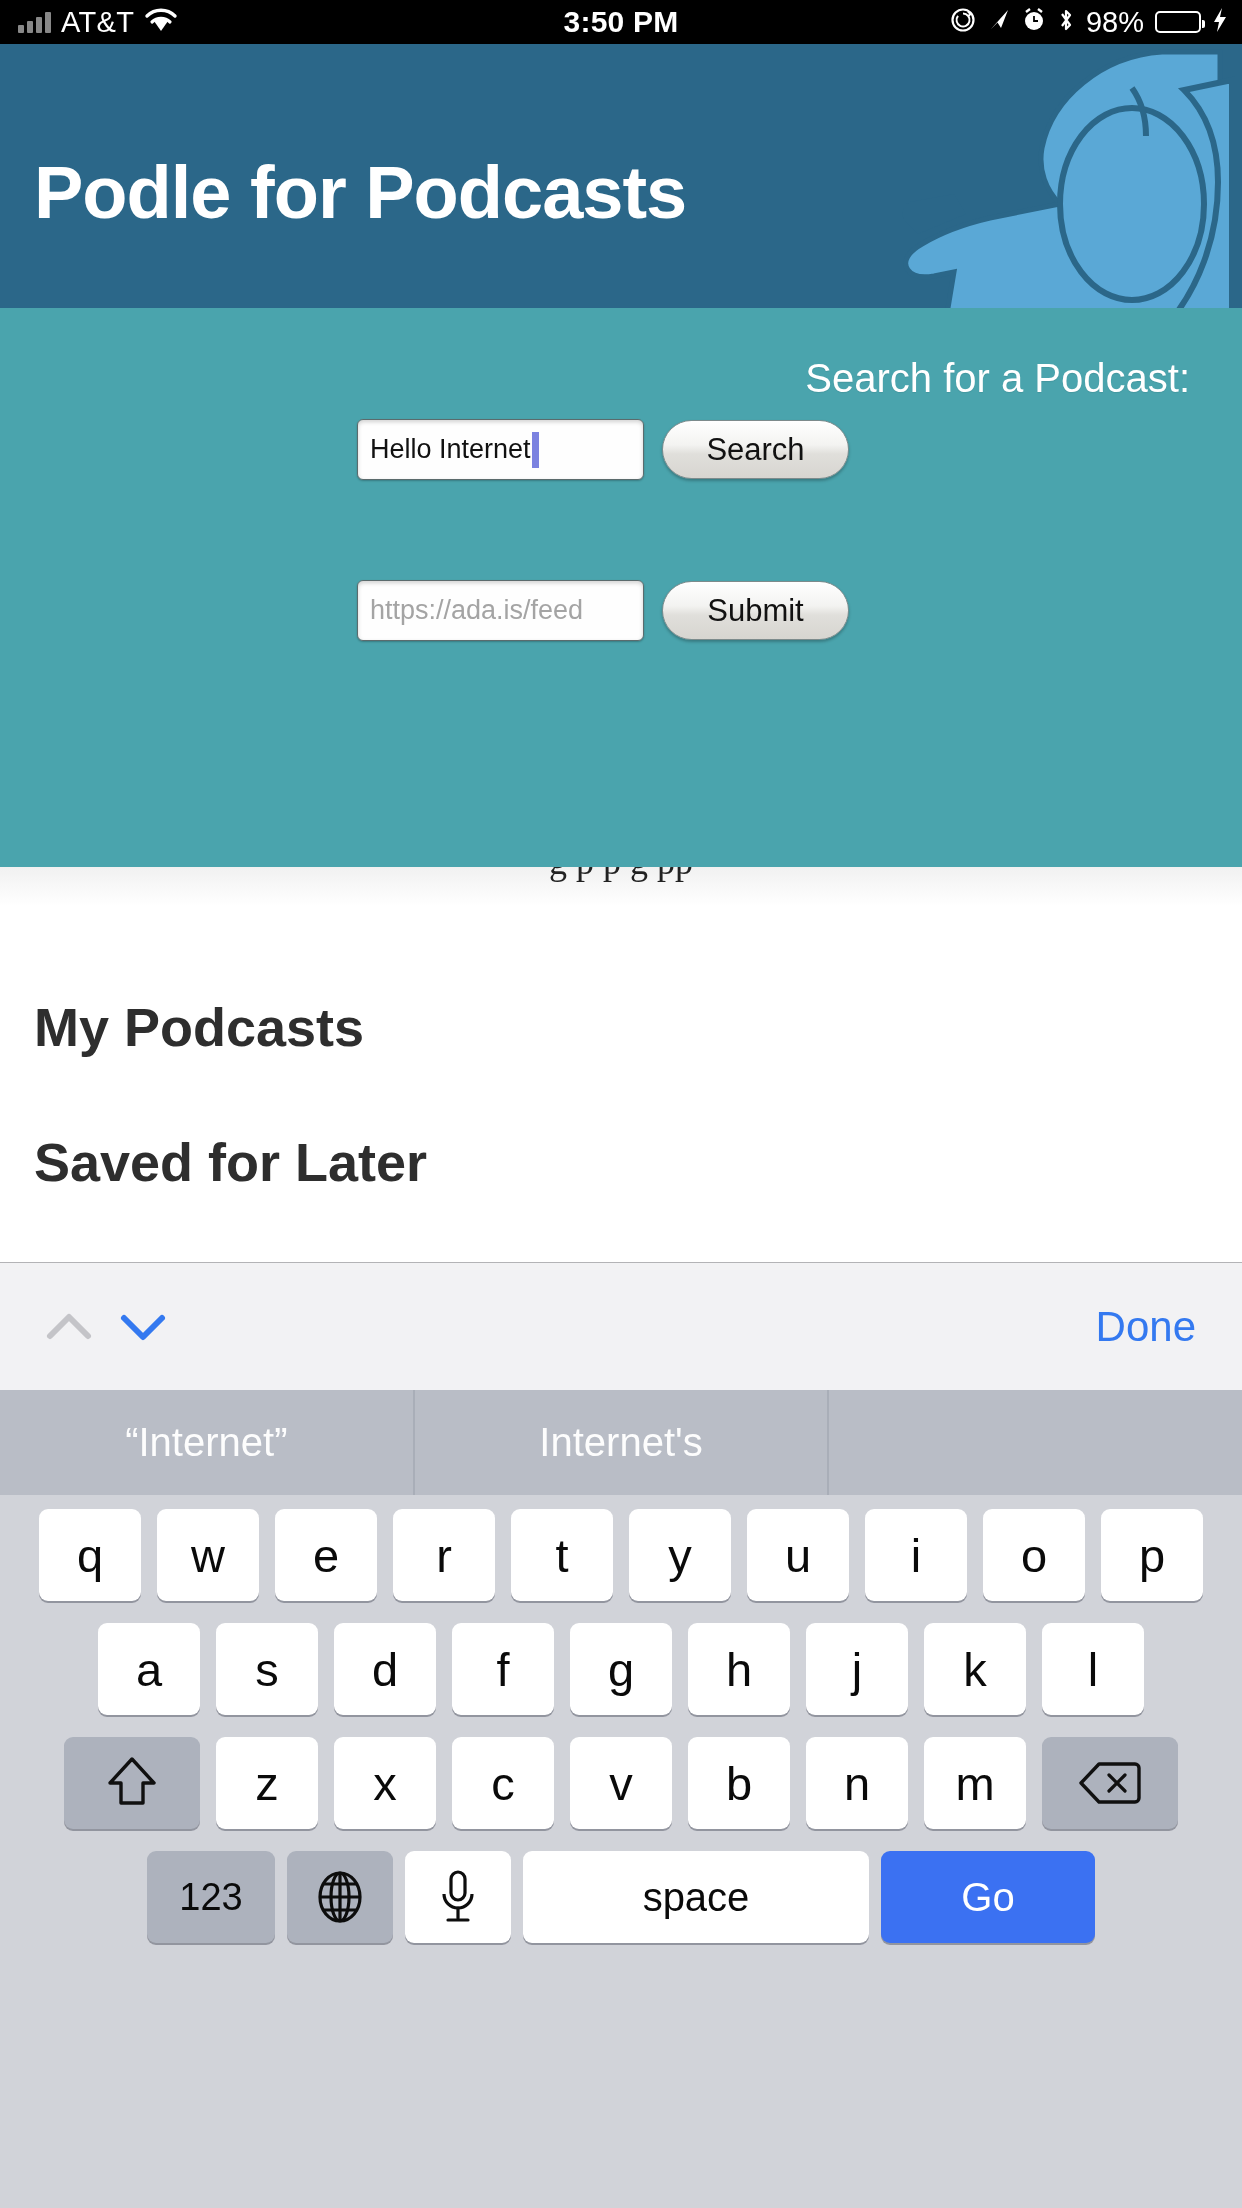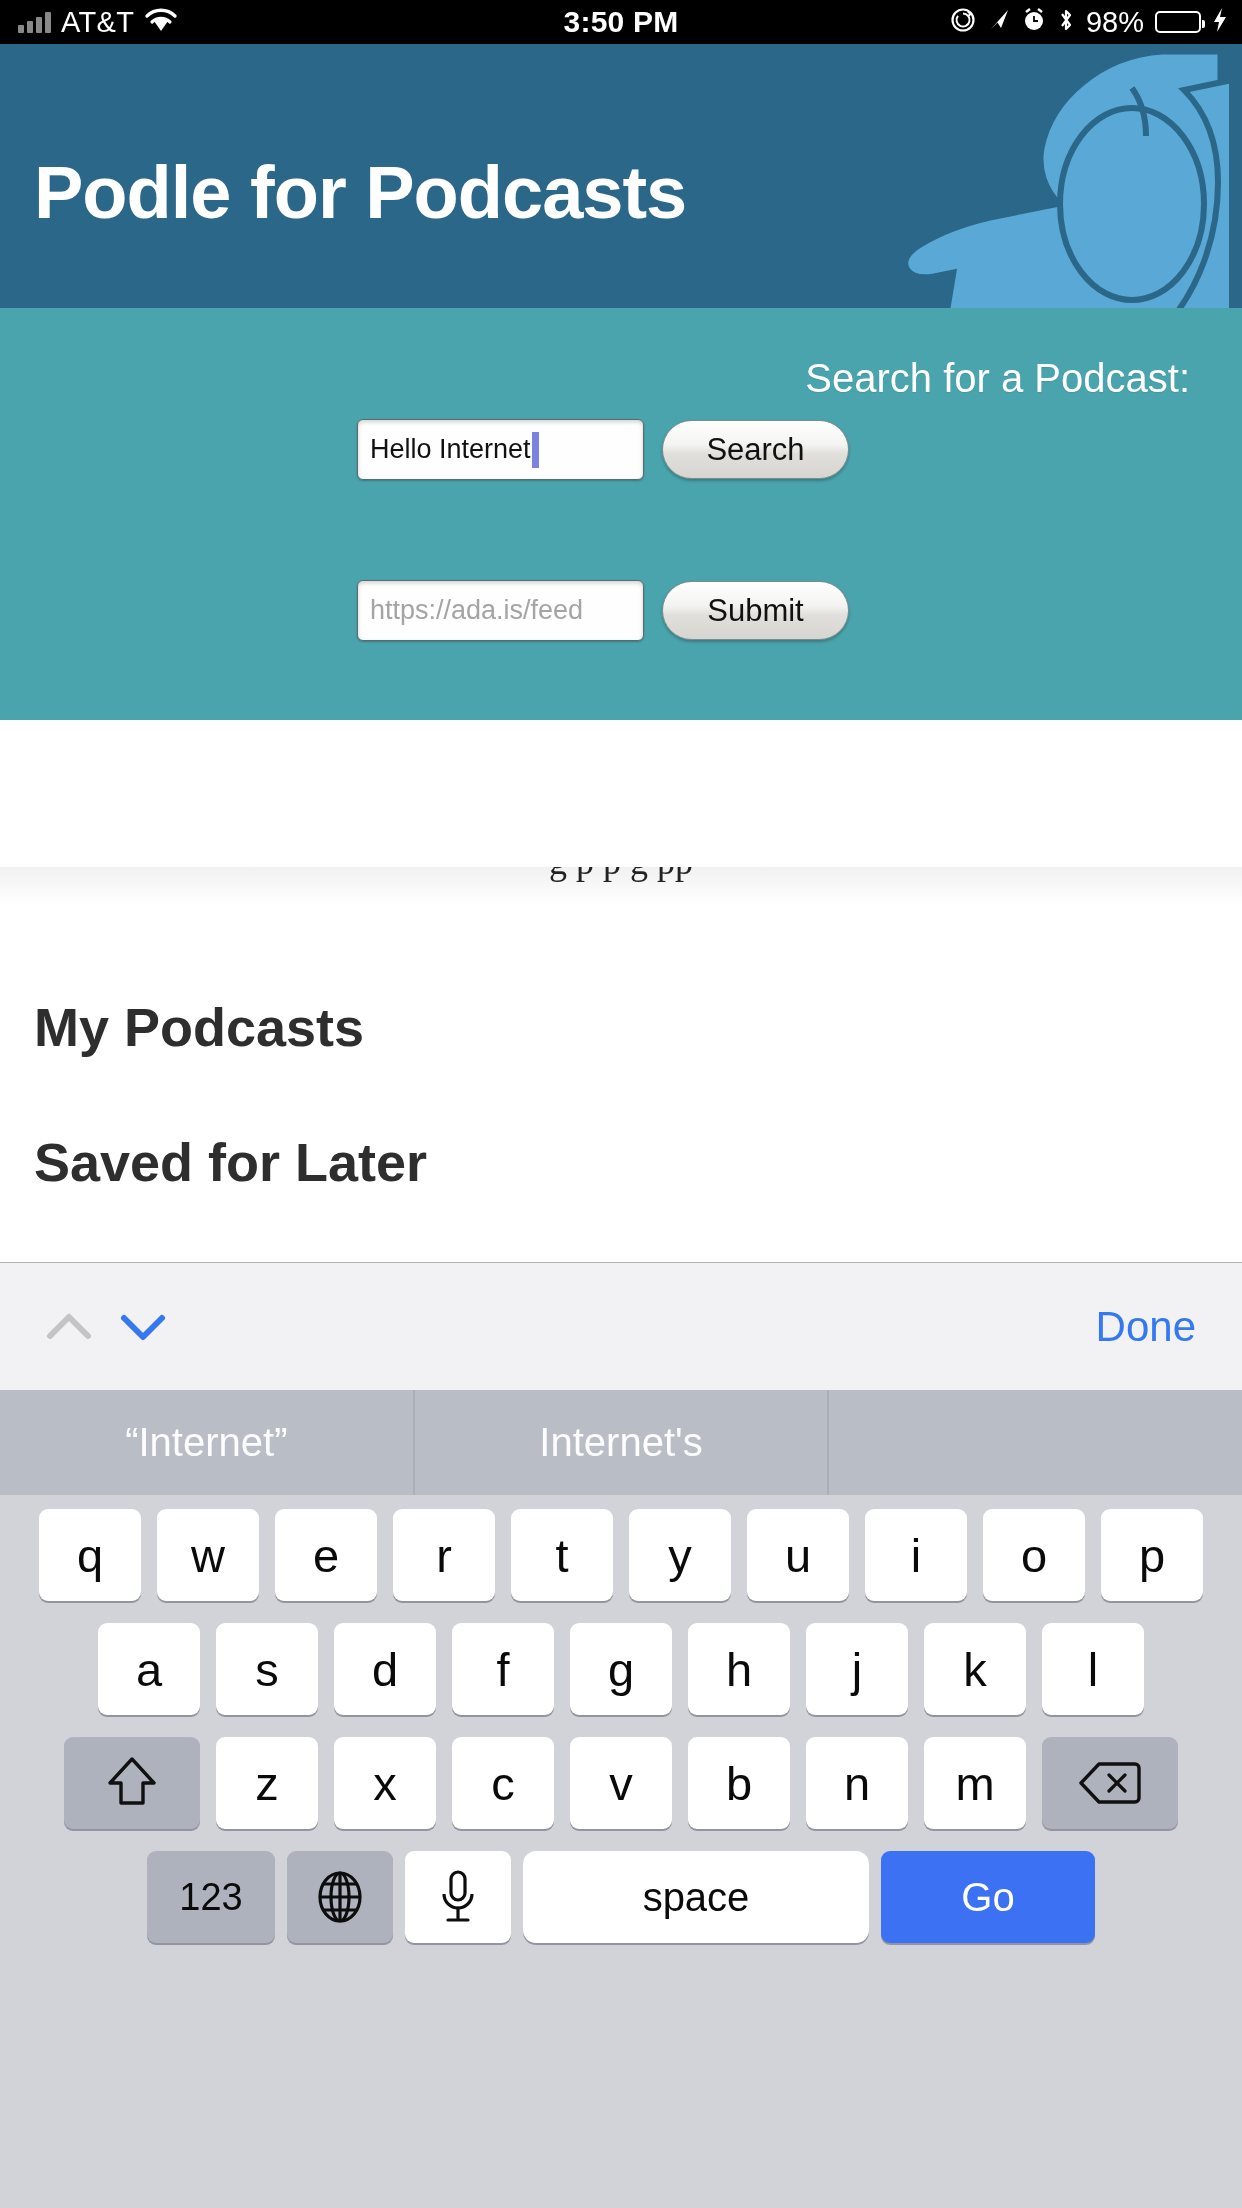--- a/index.html
+++ b/index.html
@@ -48,21 +48,21 @@
     font-family:"Liberation Sans Narrow","Liberation Sans", sans-serif;
     letter-spacing:-1px;
   }
   .close-x{
     position:absolute; left:36px; top:338px; width:70px; height:70px;
     cursor:pointer;
   }
 
   
   .searchpanel{
-    position:absolute; top:308px; left:0; width:1242px; height:412px;
+    position:absolute; top:308px; left:0; width:1242px; height:559px;
     background:#4aa4ad;
   }
   .field-label{
     position:absolute; right:52px;
     color:#ffffff; font-size:40px; line-height:40px; font-weight:400;
     text-align:right; text-shadow:0 1px 1px rgba(0,0,0,.08);
   }
   .lbl-search{ top:50px; }
   .lbl-rss{ top:223px; }
 
@@ -165,21 +165,21 @@
     background:#ffffff;
     border-radius:9px;
     box-shadow:0 2px 0 rgba(135,138,148,.85);
     display:flex; align-items:center; justify-content:center;
     font-size:47px; color:#0a0a0a;
     font-family:"Liberation Sans Narrow","Liberation Sans", sans-serif;
     cursor:pointer;
   }
   .key.gray{ background:#adb2bd; }
   .key.shift{ width:136px; }
-  .key.space{ width:346px; font-size:40px;border-radius:13px; }
+  .key.space{ width:346px; font-size:40px; }
   .key.go{ width:214px; background:#3b71f2; color:#fff; font-size:40px; }
   .key.num{ width:128px; font-size:38px; }
   .key.globe{ width:106px; }
   .key.mic{ width:106px; background:#fff; }
 </style>
 </head>
 <body>
 
 <div id="screen">
 

